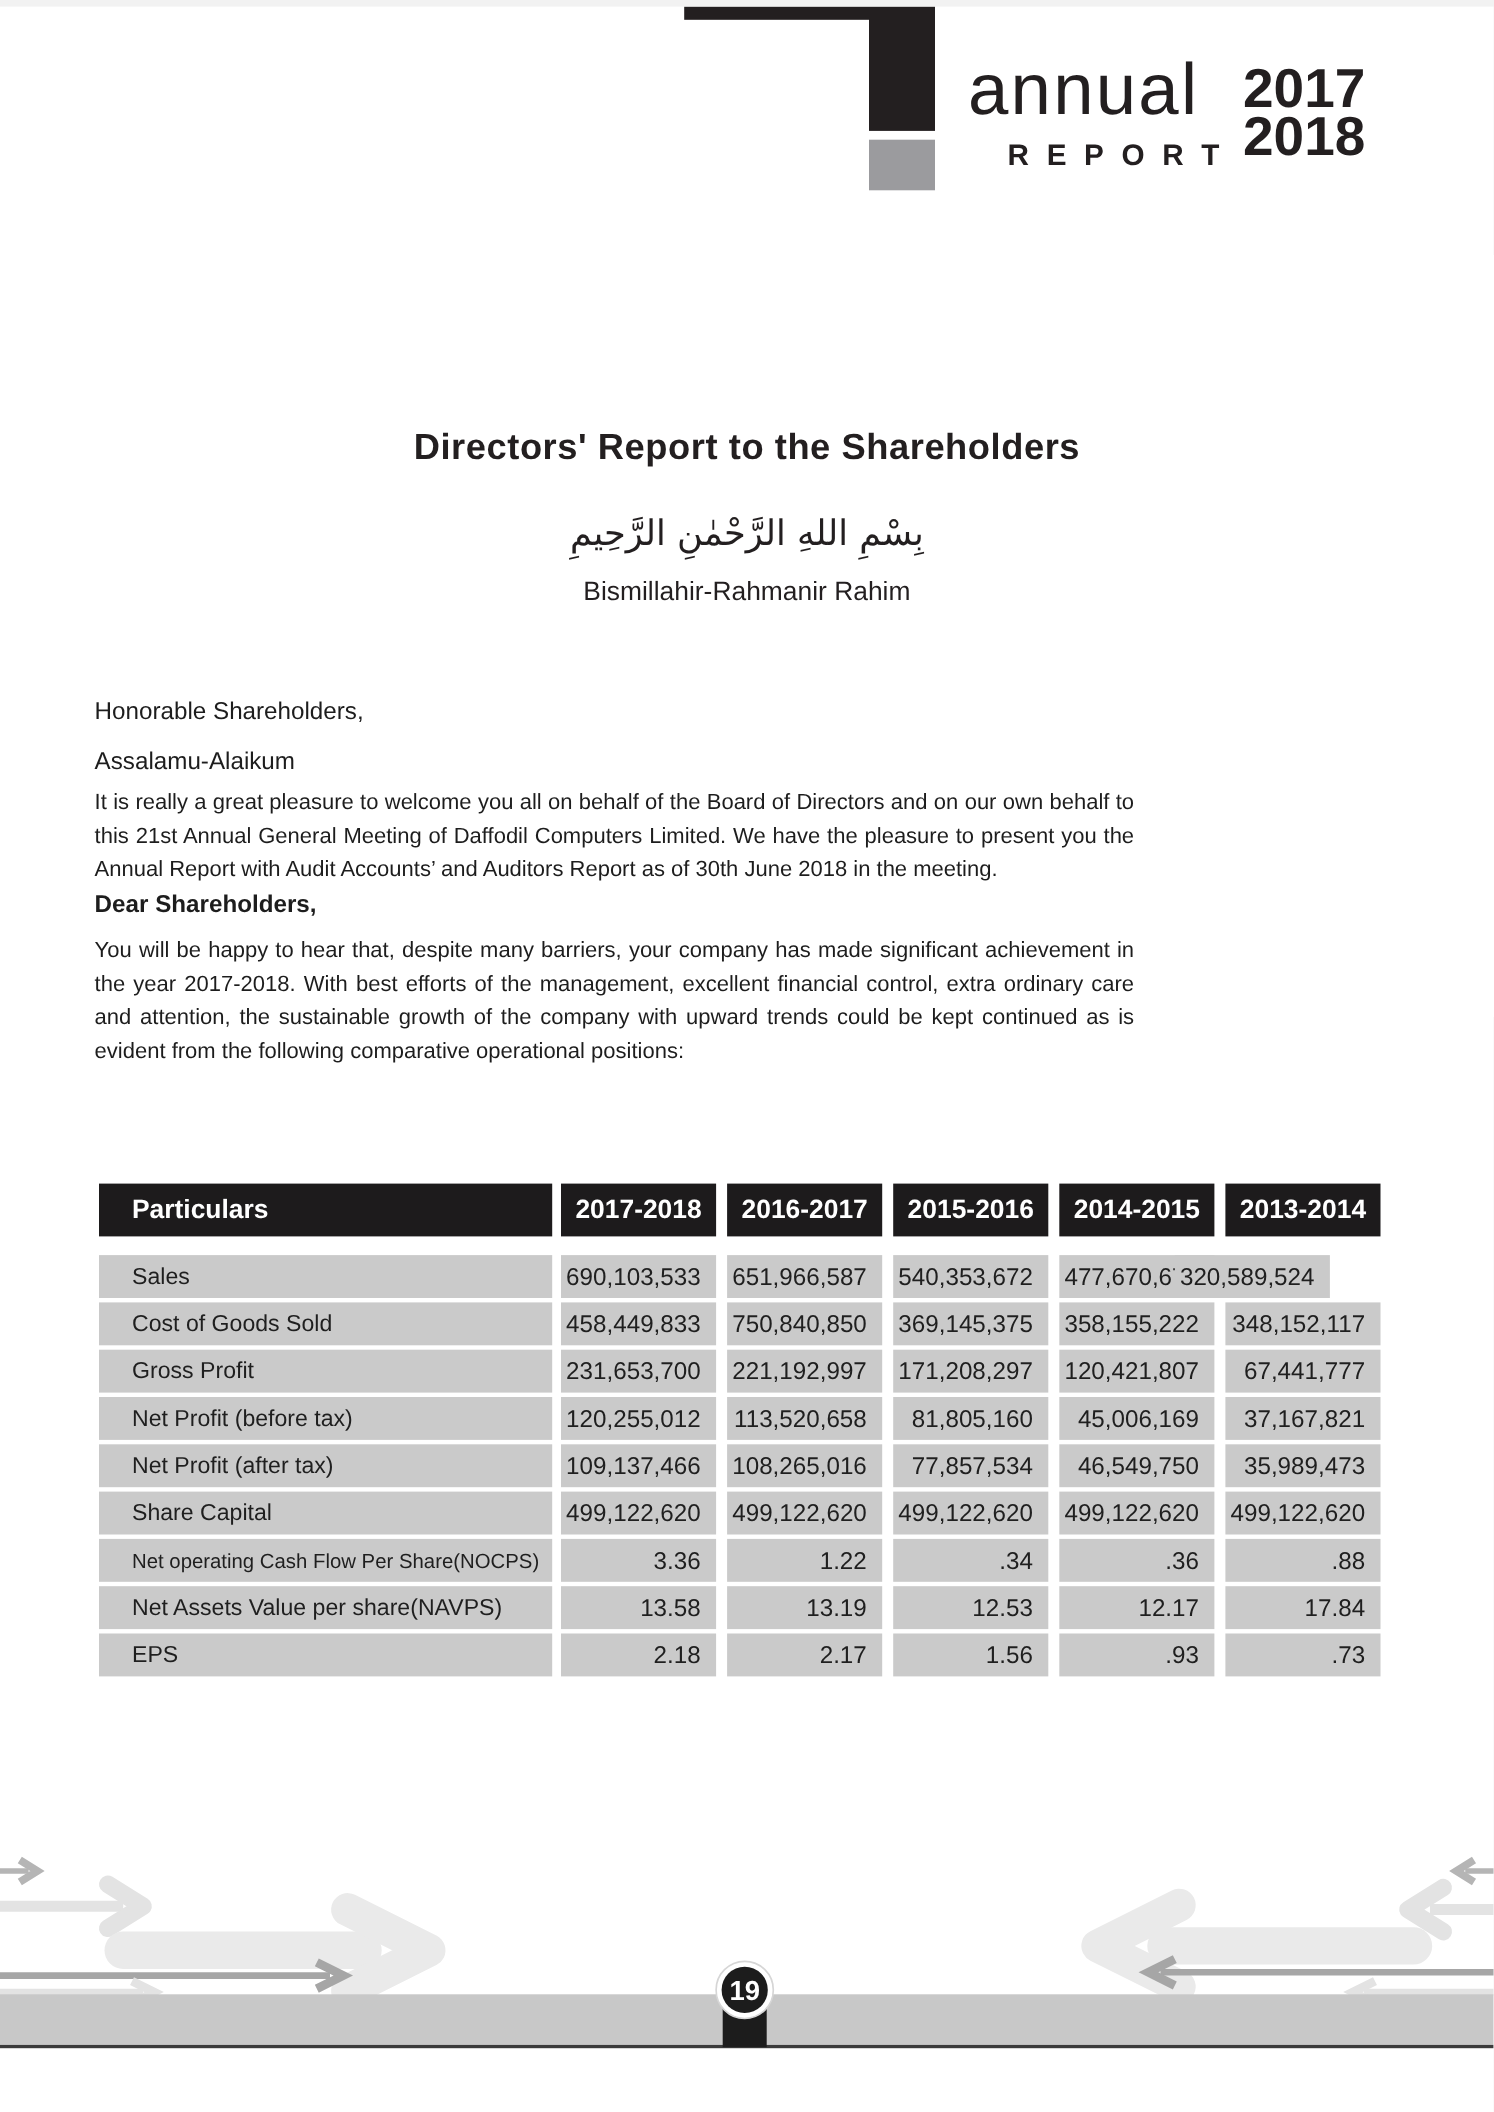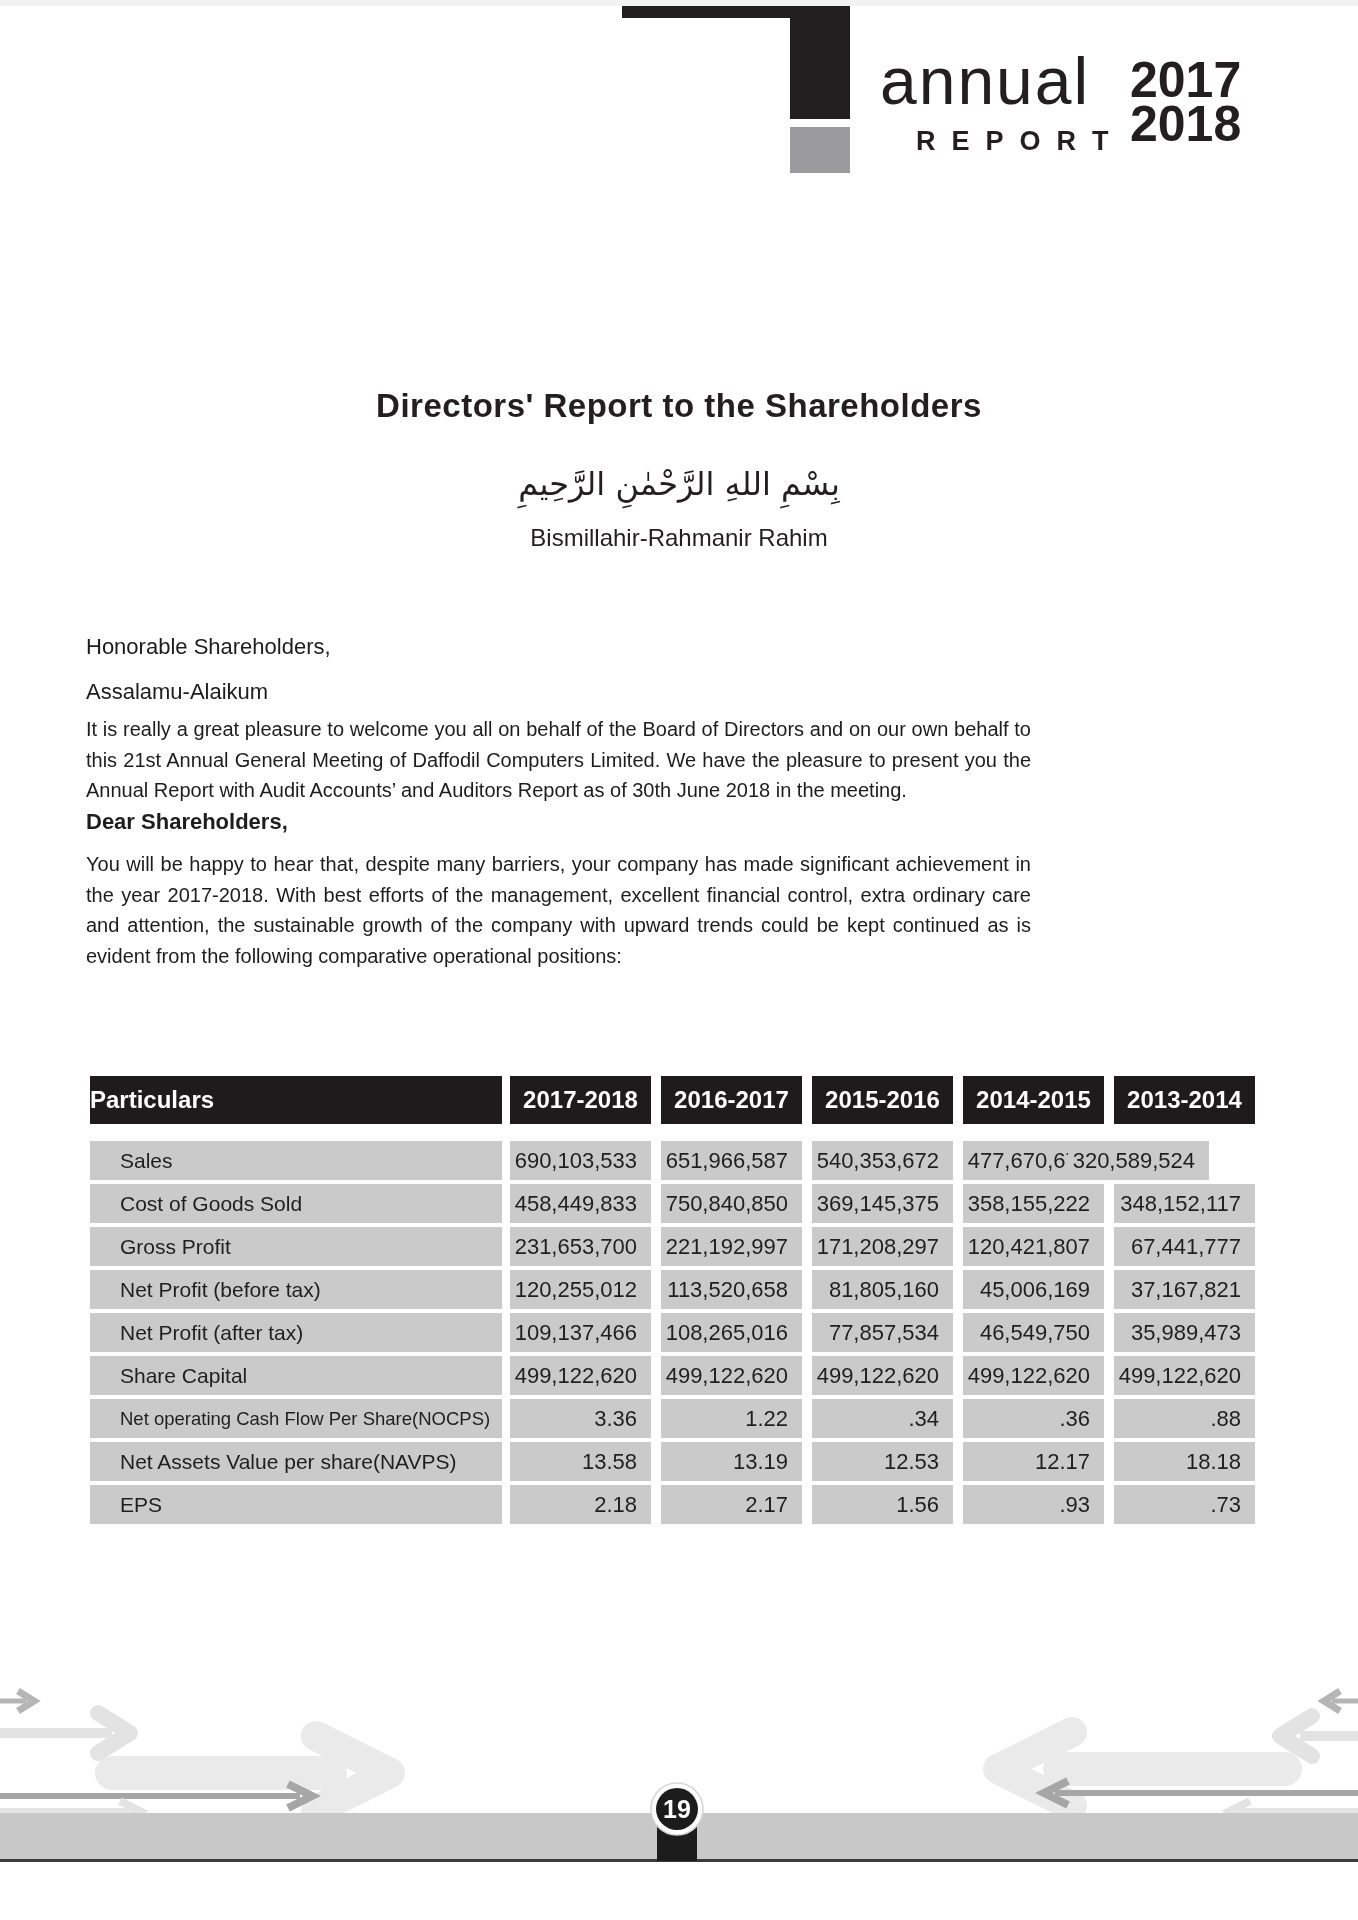--- a/index.html
+++ b/index.html
@@ -33,21 +33,21 @@
   
   .bodyblock{position:absolute;left:86px;width:945px;font-size:20px;line-height:30.5px;color:#1d1d1d;}
   .sal1{top:626px;font-size:22px;}
   .sal2{top:671px;font-size:22px;}
   .para1{top:708px;text-align:justify;}
   .dearsh{top:801px;font-size:22px;font-weight:700;}
   .para2{top:843px;text-align:justify;}
   
   .th-box{position:absolute;top:1070px;height:48px;background:#1d1b1c;color:#ffffff;
     display:flex;align-items:center;font-weight:700;font-size:24px;}
-  .th-label{left:90px;width:412px;box-sizing:border-box;justify-content:flex-start;}
+  .th-label{left:90px;width:412px;padding-left:30px;box-sizing:border-box;justify-content:flex-start;}
   .th-year{width:141px;justify-content:center;}
   .trow-label{position:absolute;left:90px;width:412px;height:39px;background:#cacaca;
     display:flex;align-items:center;padding-left:30px;box-sizing:border-box;
     font-size:21px;color:#1f1f1f;}
   .trow-label.small{font-size:18.5px;}
   .tcell{position:absolute;width:141px;height:39px;background:#cacaca;
     display:flex;align-items:center;justify-content:flex-end;padding-right:14px;
     box-sizing:border-box;font-size:22px;color:#1f1f1f;}
   
   .footer-svg{position:absolute;left:0;top:1655px;width:1358px;height:210px;}
@@ -132,21 +132,21 @@
   <div class="tcell" style="top:1393px;left:661px">1.22</div>
   <div class="tcell" style="top:1393px;left:812px">.34</div>
   <div class="tcell" style="top:1393px;left:963px">.36</div>
   <div class="tcell" style="top:1393px;left:1114px">.88</div>
 
   <div class="trow-label" style="top:1436px">Net Assets Value per share(NAVPS)</div>
   <div class="tcell" style="top:1436px;left:510px">13.58</div>
   <div class="tcell" style="top:1436px;left:661px">13.19</div>
   <div class="tcell" style="top:1436px;left:812px">12.53</div>
   <div class="tcell" style="top:1436px;left:963px">12.17</div>
-  <div class="tcell" style="top:1436px;left:1114px">18.18</div>
+  <div class="tcell" style="top:1436px;left:1114px">17.84</div>
 
   <div class="trow-label" style="top:1479px">EPS</div>
   <div class="tcell" style="top:1479px;left:510px">2.18</div>
   <div class="tcell" style="top:1479px;left:661px">2.17</div>
   <div class="tcell" style="top:1479px;left:812px">1.56</div>
   <div class="tcell" style="top:1479px;left:963px">.93</div>
   <div class="tcell" style="top:1479px;left:1114px">.73</div>
 
   <svg class="footer-svg" viewBox="0 0 1358 210">
 

